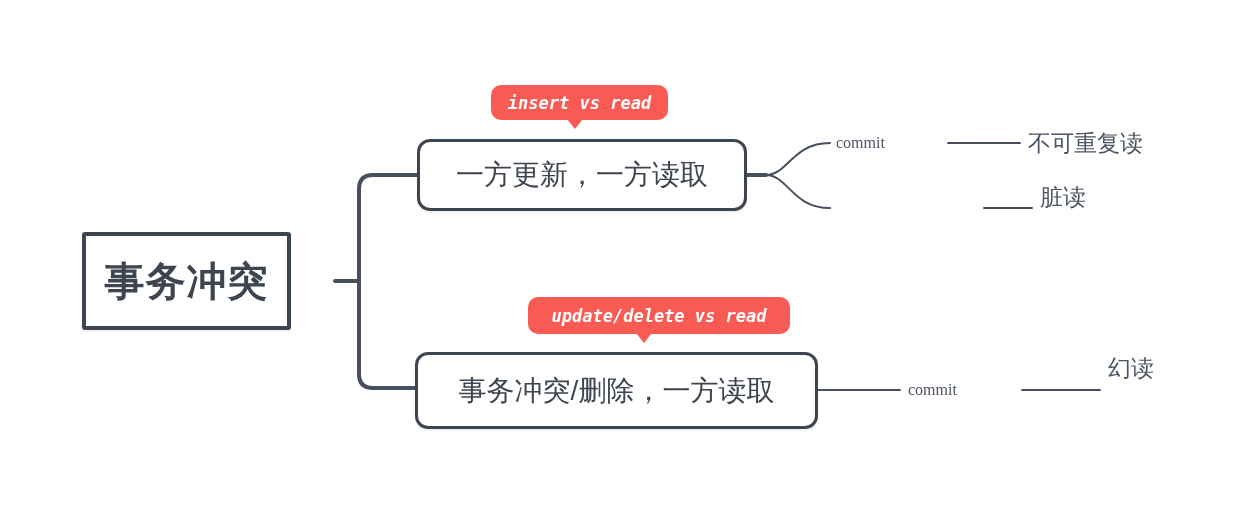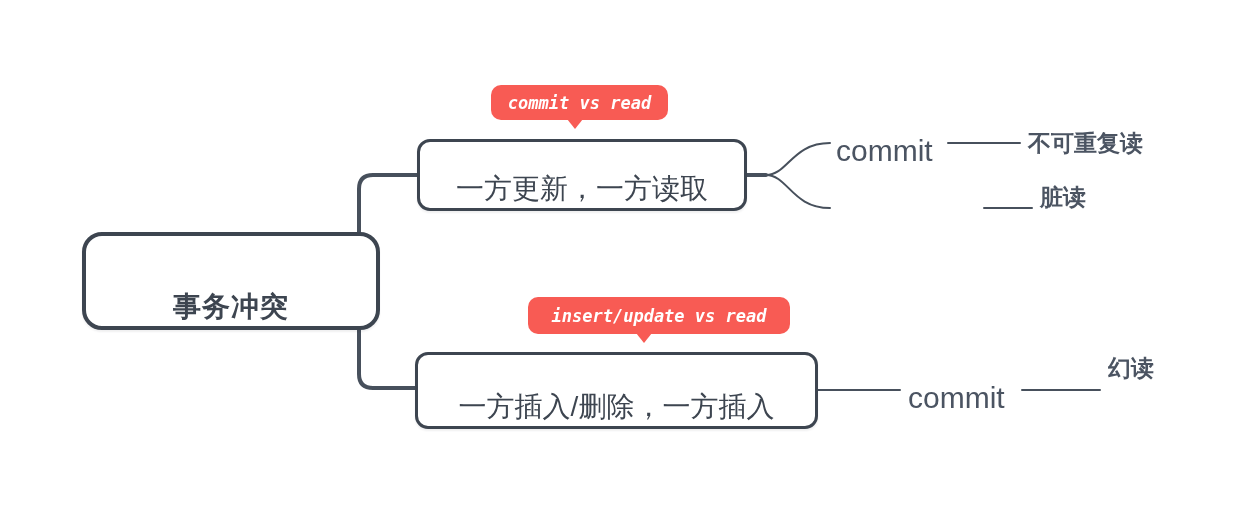--- a/index.html
+++ b/index.html
@@ -33,30 +33,30 @@
   }
   svg.connectors path.thick { stroke-width: 4; }
   svg.connectors path.thin  { stroke-width: 2; }
 
   .node {
     position: absolute;
     background: #ffffff;
     border: 3.5px solid var(--node-border);
     color: var(--node-text);
     display: flex;
-    align-items: flex-end;
+    align-items: center;
     justify-content: center;
     box-shadow: 0 2px 2px rgba(40,48,60,0.07);
     white-space: nowrap;
   }
   .node.root {
-    left: 82px; top: 232px; width: 298px; height: 98px;
+    left: 82px; top: 232px; width: 209px; height: 98px;
     border-width: 4px;
-    border-radius: 20px;
-    font-size: 28px;
+    border-radius: 3px;
+    font-size: 40px;
     font-weight: bold;
     letter-spacing: 1px;
   }
   .node.branch { border-radius: 13px; font-size: 28px; }
   .node.branch.b1 { left: 417px; top: 139px; width: 330px; height: 72px; }
   .node.branch.b2 { left: 415px; top: 352px; width: 403px; height: 77px; }
 
   .callout {
     position: absolute;
     background: var(--label-bg);
@@ -84,22 +84,22 @@
   .callout.c1 { left: 491px; top: 85px;  width: 177px; height: 35px; --tail-left: 76px; }
   .callout.c2 { left: 528px; top: 297px; width: 262px; height: 37px; --tail-left: 108px; }
 
   .leaf {
     position: absolute;
     transform: translateY(-50%);
     color: var(--child-text);
     white-space: nowrap;
     line-height: 1;
   }
-  .leaf.mono { font-family: Liberation Sans, sans-serif; font-size: 30px; margin-top: 8px; }
-  .leaf.cjk  { font-family: "Liberation Sans", sans-serif; font-size: 23px; font-weight: bold; }
+  .leaf.mono { font-family: Liberation Serif, serif; font-size: 16px; }
+  .leaf.cjk  { font-family: "Liberation Sans", sans-serif; font-size: 23px; }
 
   .l-commit1   { left: 836px;  top: 143px; }
   .l-nrr       { left: 1028px; top: 143px; }
   .l-rollback  { left: 836px;  top: 208px; }
   .l-dirty     { left: 1040px; top: 197px; }
   .l-commit2   { left: 908px;  top: 390px; }
   .l-phantom   { left: 1108px; top: 368px; }
 </style>
 </head>
 <body>
@@ -116,31 +116,31 @@
     <path class="thin" d="M984 208 H1032"></path>
     <path class="thin" d="M818 390 H900"></path>
     <path class="thin" d="M1022 390 H1100"></path>
   </svg>
 
   <div class="node root">
     <span>事务冲突</span>
   </div>
 
   <div class="callout c1">
-    <span>commit vs read</span>
+    <span>insert vs read</span>
   </div>
   <div class="node branch b1">
     <span>一方更新，一方读取</span>
   </div>
 
   <div class="callout c2">
-    <span>insert/update vs read</span>
+    <span>update/delete vs read</span>
   </div>
   <div class="node branch b2">
-    <span>一方插入/删除，一方插入</span>
+    <span>事务冲突/删除，一方读取</span>
   </div>
 
   <div class="leaf mono l-commit1">commit</div>
   <div class="leaf cjk l-nrr">不可重复读</div>
 
   <div class="leaf cjk l-dirty">脏读</div>
 
   <div class="leaf mono l-commit2">commit</div>
   <div class="leaf cjk l-phantom">幻读</div>
 

